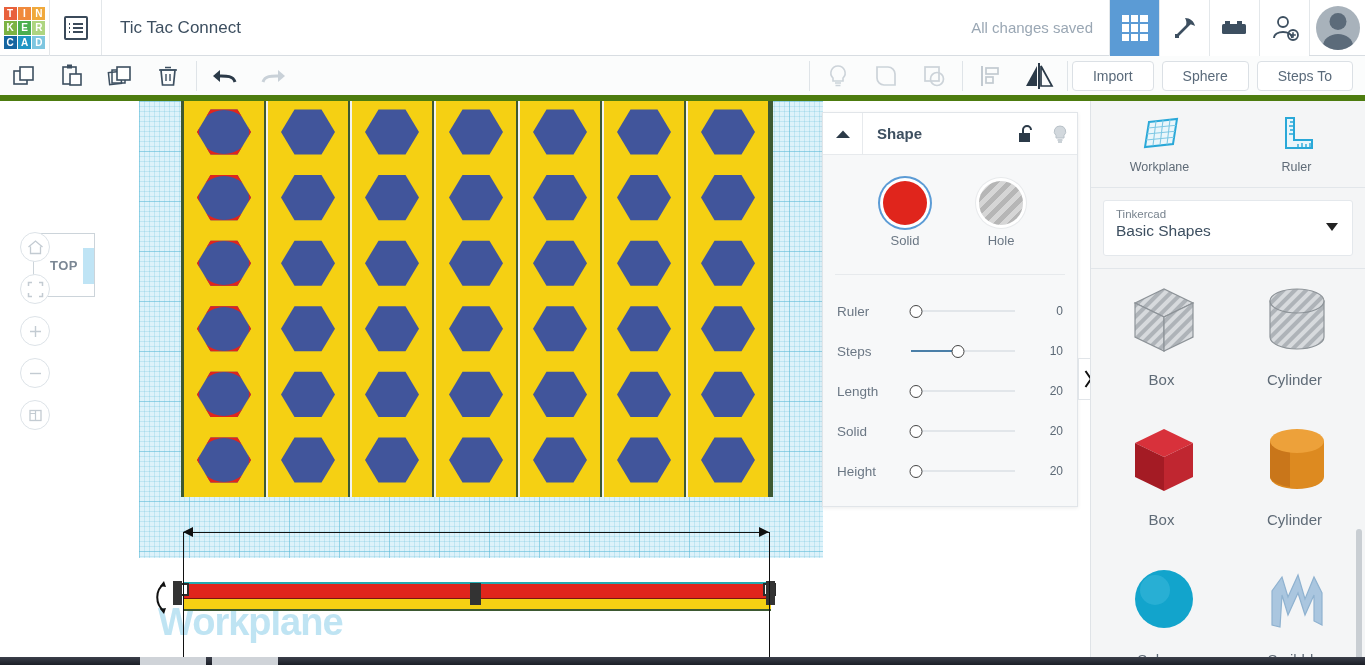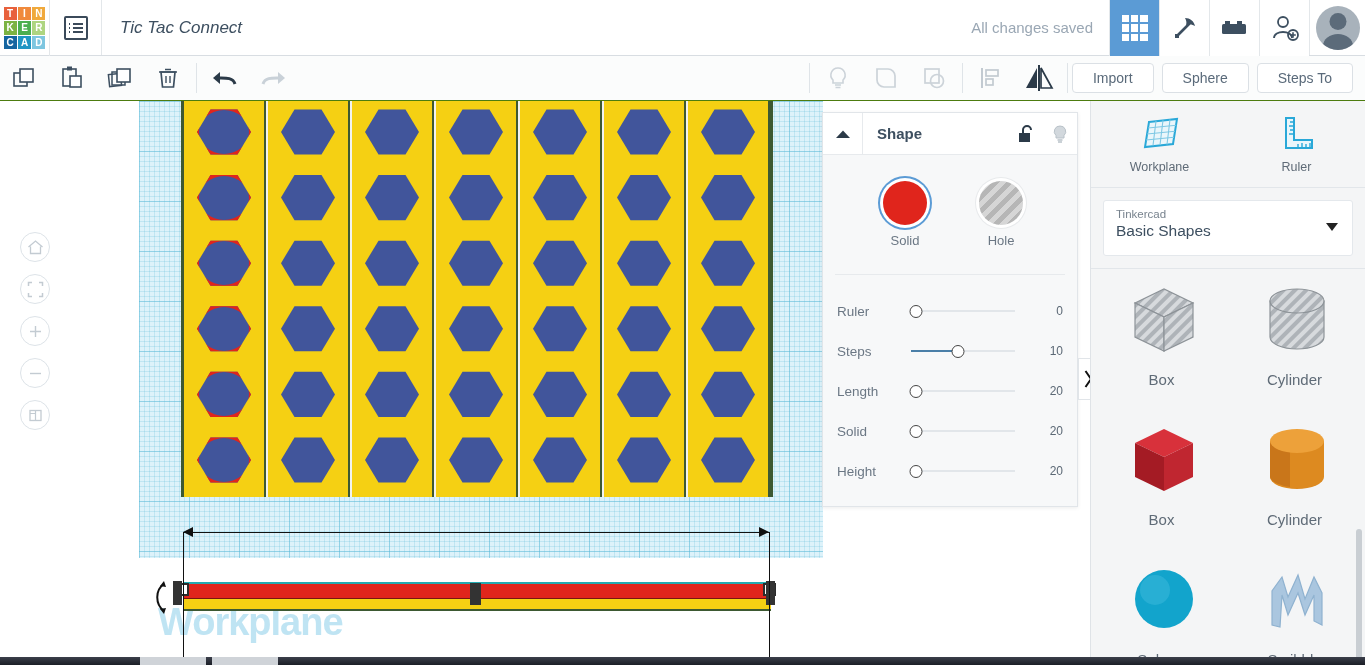--- a/index.html
+++ b/index.html
@@ -38,21 +38,21 @@
   }
   .doc-icon {
     width: 24px; height: 24px; border: 2px solid #3b4a5a; border-radius: 2px;
     display: flex; flex-direction: column; justify-content: center; gap: 2px; padding: 0 3px;
   }
   .doc-icon i { display: block; height: 2px; background: #3b4a5a; }
   .doc-icon i:nth-child(odd) { width: 3px; }
   .doc-icon i.line { width: 100%; }
   .doc-row { display: flex; align-items: center; gap: 3px; }
   .project-title {
-    font-size: 17px; color: #3d4f60; padding-left: 18px; display: flex; align-items: center; font-style: italic;
+    font-size: 17px; color: #3d4f60; padding-left: 18px; display: flex; align-items: center;
   }
   .header-spacer { flex: 1; }
   .saved-text { font-size: 15px; color: #9aa7b4; display:flex; align-items:center; padding-right: 16px; }
   .hbtn {
     width: 50px; height: 56px; display: flex; align-items: center; justify-content: center;
     border-left: 1px solid #e3e7ea; cursor: pointer; background: #fff;
   }
   .hbtn.active { background: #5b9bd5; }
   .grid9 { width: 26px; height: 26px; display: grid; grid-template-columns: repeat(3,1fr); grid-template-rows: repeat(3,1fr); gap: 2px; }
   .grid9 span { background: #fff; display:block; }
@@ -60,21 +60,21 @@
   .avatar {
     width: 44px; height: 44px; border-radius: 50%; background: #a8b2bb;
     position: relative; overflow: hidden;
   }
   .avatar::before { content:""; position:absolute; left:50%; top:7px; transform:translateX(-50%); width:17px;height:17px;border-radius:50%;background:#5c6b7a; }
   .avatar::after { content:""; position:absolute; left:50%; bottom:-8px; transform:translateX(-50%); width:30px;height:24px;border-radius:50% 50% 0 0;background:#5c6b7a; }
 
   
   .toolbar {
     position: absolute; top: 56px; left: 0; width: 1365px; height: 45px;
-    background: #fbfcfc; border-bottom: 1px solid #4d7c0f;
+    background: #fbfcfc; border-bottom: 6px solid #4d7c0f;
     display: flex; align-items: center;
   }
   .tbtn { width: 48px; height: 44px; display:flex; align-items:center; justify-content:center; cursor:pointer; }
   .tdiv { width: 1px; height: 30px; background: #dfe4e8; margin: 0 4px; }
   .tb-right { margin-left: auto; display: flex; align-items: center; padding-right: 12px; gap: 8px; }
   .pillbtn {
     height: 30px; padding: 0 20px; border: 1px solid #dbe0e5; border-radius: 4px;
     background: #fff; color: #5a6a7a; font-size: 14px; display:flex;align-items:center;
     cursor: pointer;
   }
@@ -578,20 +578,23 @@
       </svg>
     </div>
 
     <div class="dim-line">
       <div class="arrowL"></div>
       <div class="arrowR"></div>
     </div>
     <div class="dim-tick" style="left:183px; top:431px; height:136px;"></div>
     <div class="dim-tick" style="left:769px; top:431px; height:136px;"></div>
 
+    <div class="viewcube">
+      <span>TOP</span>
+    </div>
 
     <div class="navbtn" style="top:131px;">
       <svg width="17" height="17" viewBox="0 0 17 17">
         <path d="M1.5 8 L8.5 2 L15.5 8 M3.5 7.5 V14.5 H13.5 V7.5" fill="none" stroke="#c3cbd2" stroke-width="1.3"></path>
       </svg>
     </div>
     <div class="navbtn" style="top:173px;">
       <svg width="17" height="17" viewBox="0 0 17 17">
         <path d="M1.5 5 V1.5 H5 M12 1.5 H15.5 V5 M15.5 12 V15.5 H12 M5 15.5 H1.5 V12" fill="none" stroke="#c3cbd2" stroke-width="1.5"></path>
       </svg>

